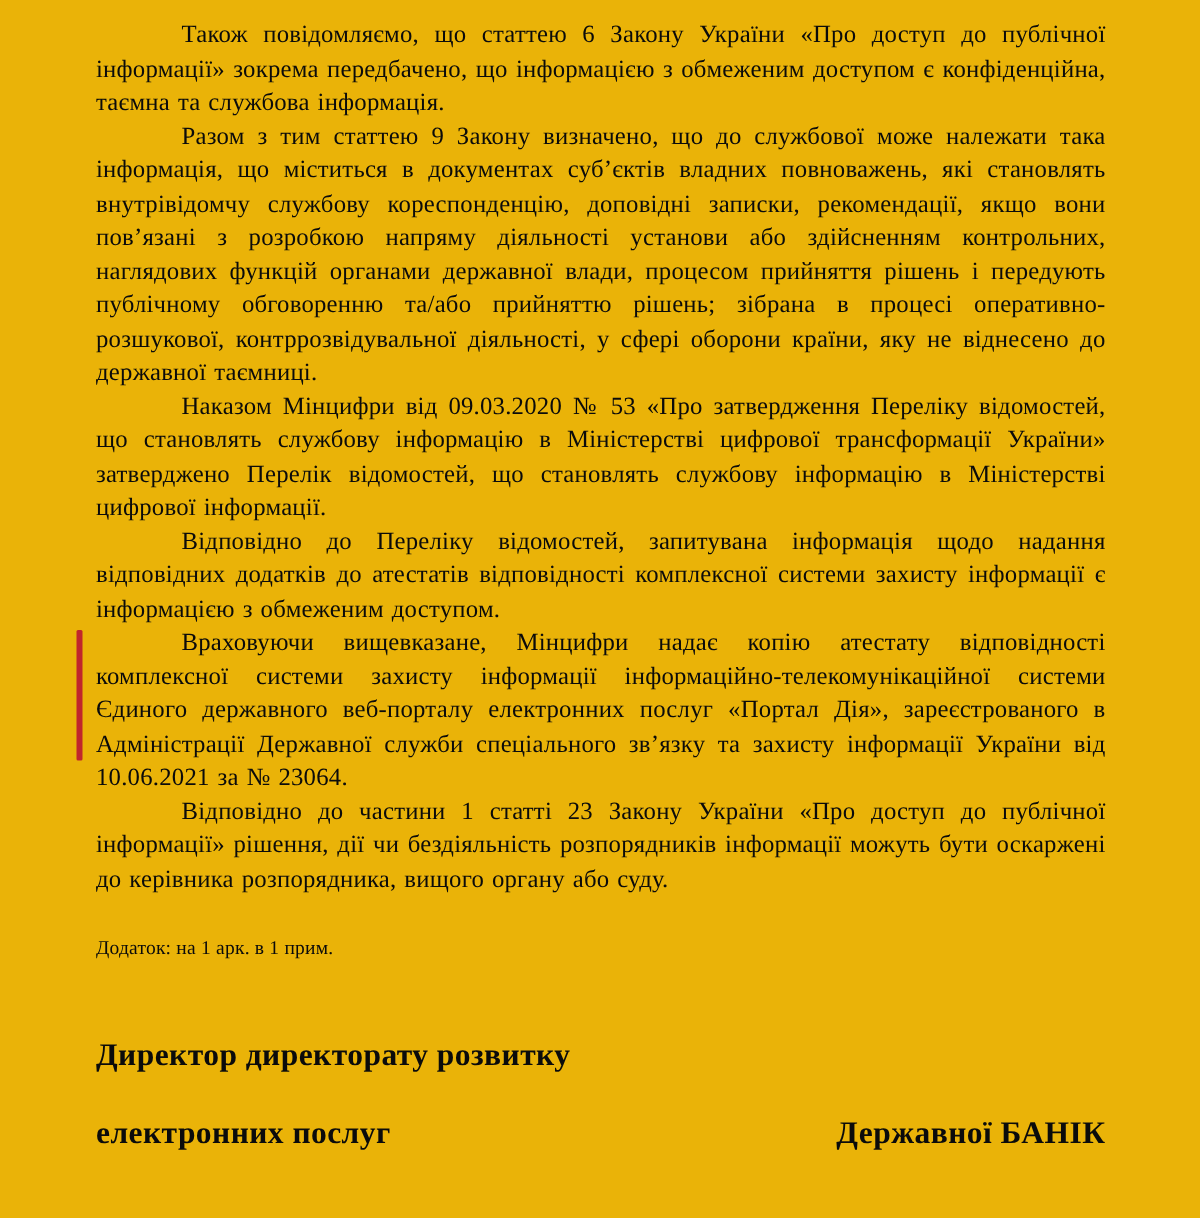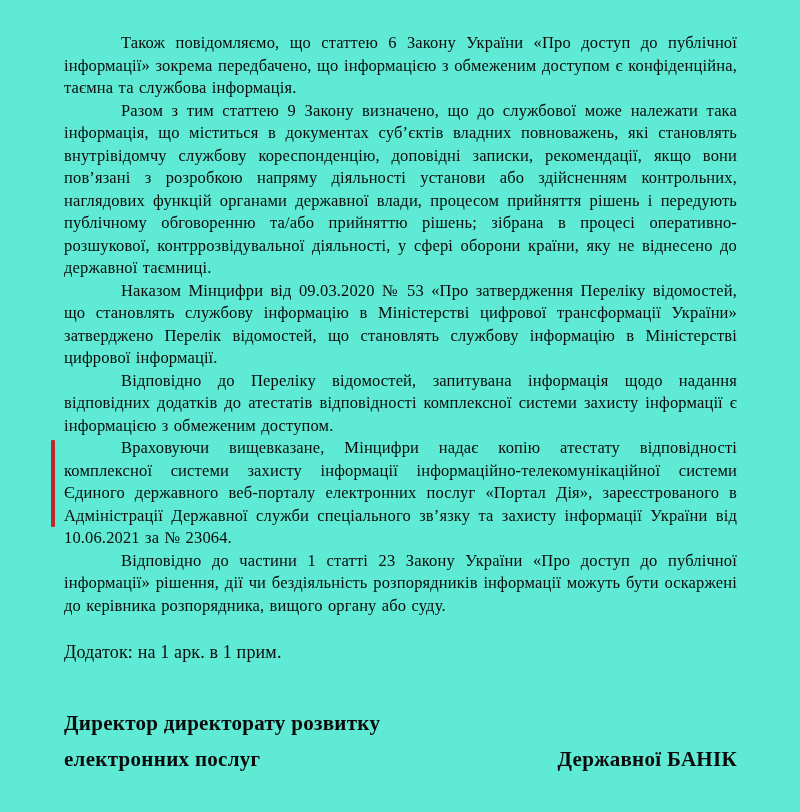--- a/index.html
+++ b/index.html
@@ -9,22 +9,22 @@
     height: 812px;
     font-family: "Liberation Serif", "DejaVu Serif", serif;
     color: #000000;
     overflow: hidden;
     position: relative;
   }
   .page {
     position: absolute;
     top: 0; left: 0;
     width: 800px; height: 812px;
-    padding: 32px 63px 0 64px;
-    background: #5eead4;
+    padding: 12px 63px 0 64px;
+    background: #eab308;
   }
   .para {
     font-size: 16.5px;
     line-height: 22.5px;
     text-align: justify;
     text-indent: 57px;
     letter-spacing: 0.15px;
     word-spacing: 1px;
     color: #0b0b0b;
   }
@@ -33,37 +33,38 @@
     position: absolute;
     left: -13px;
     top: 3px;
     width: 4px;
     height: calc(100% - 26px);
     background: #c0262c;
     border-radius: 1px;
   }
   .attachment {
     margin-top: 24px;
-    font-size: 18px;
+    font-size: 13px;
     line-height: 22px;
     letter-spacing: 0.15px;
     color: #0b0b0b;
   }
   .signature {
     margin-top: 42px;
     font-weight: bold;
     font-size: 21px;
     letter-spacing: 0.3px;
     color: #0b0b0b;
   }
   .sig-row { line-height: 36px; }
   .sig-row.spread {
     display: flex;
     justify-content: space-between;
     align-items: flex-start;
+    margin-top: 16px;
   }
 </style>
 </head>
 <body>
 
 <div class="page">
 
   <p class="para">Також повідомляємо, що статтею 6 Закону України «Про доступ до публічної інформації» зокрема передбачено, що інформацією з обмеженим доступом є конфіденційна, таємна та службова інформація.</p>
 
   <p class="para">Разом з тим статтею 9 Закону визначено, що до службової може належати така інформація, що міститься в документах суб’єктів владних повноважень, які становлять внутрівідомчу службову кореспонденцію, доповідні записки, рекомендації, якщо вони пов’язані з розробкою напряму діяльності установи або здійсненням контрольних, наглядових функцій органами державної влади, процесом прийняття рішень і передують публічному обговоренню та/або прийняттю рішень; зібрана в процесі оперативно-розшукової, контррозвідувальної діяльності, у сфері оборони країни, яку не віднесено до державної таємниці.</p>

